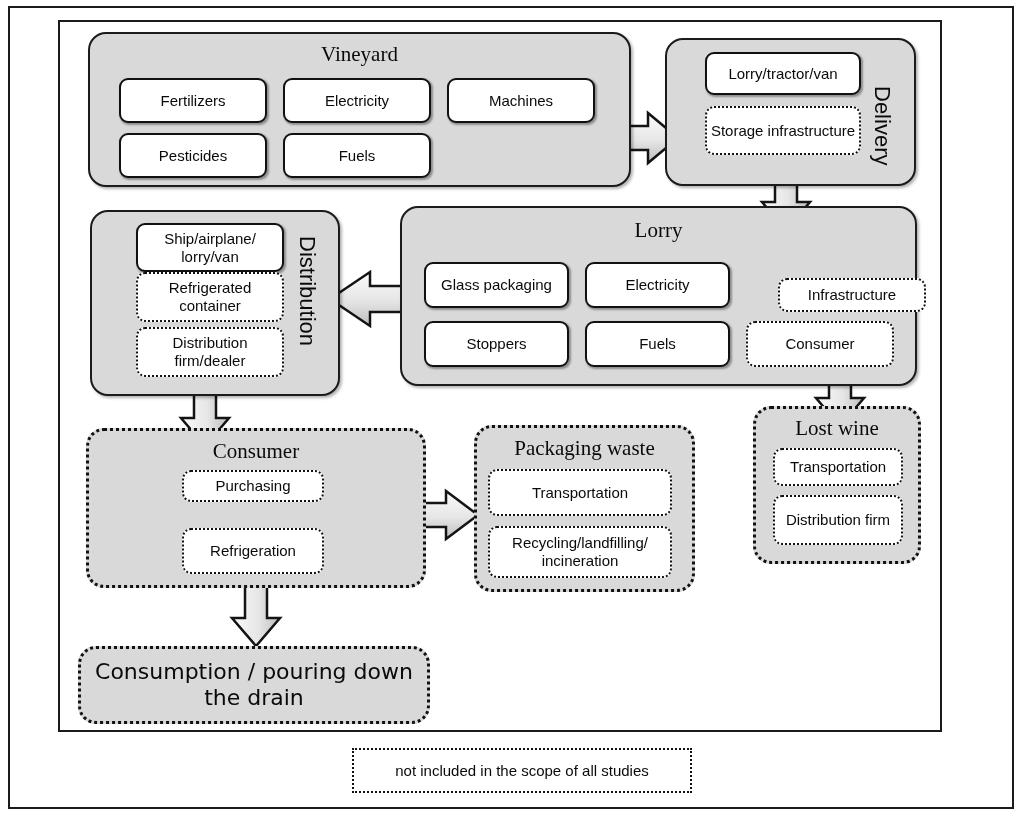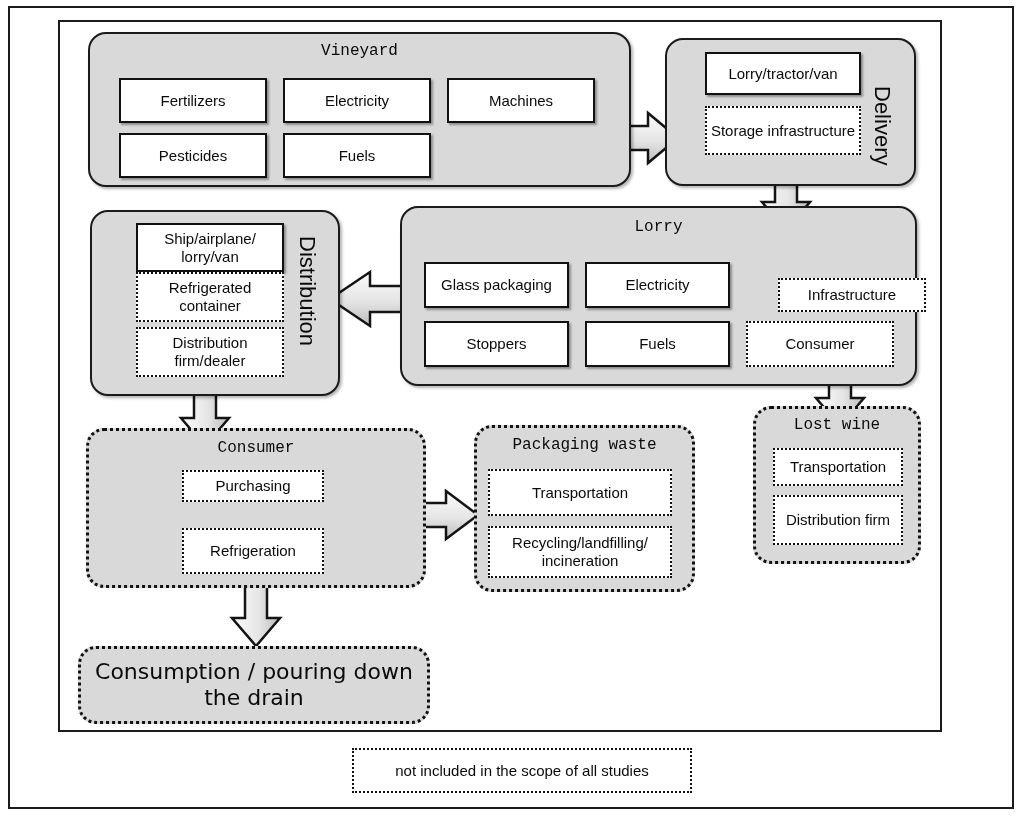--- a/index.html
+++ b/index.html
@@ -43,21 +43,21 @@
   }
   .group-title{
     position:absolute;
     left:0;right:0;
     text-align:center;
     font-size:22px;
     color:#0a0a0a;
     line-height:1.05;
     letter-spacing:0;
   }
-  .group-title.sans2{font-family:Liberation Mono, monospace;font-size:16px;}
+  .group-title.sans2{font-family:Liberation Serif, serif;font-size:21px;}
 
   
   .vtitle{
     position:absolute;
     font-size:22px;
     color:#0a0a0a;
     white-space:nowrap;
     transform-origin:0 0;
     transform:rotate(90deg);
   }
@@ -68,20 +68,21 @@
     background:#ffffff;
     box-sizing:border-box;
     display:flex;
     align-items:center;
     justify-content:center;
     text-align:center;
     font-size:15px;
     color:#0a0a0a;
     line-height:1.18;
     padding:1px 3px;
+    border-radius:9px;
   }
   .item.solid{
     border:2.5px solid #111;
     box-shadow:1.5px 1.5px 2px rgba(0,0,0,.35);
   }
   .item.dotted{
     border:2.5px dotted #111;
   }
 
   

